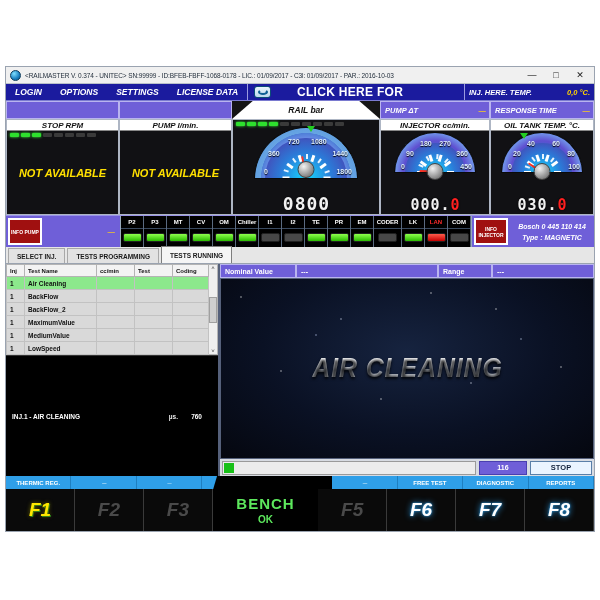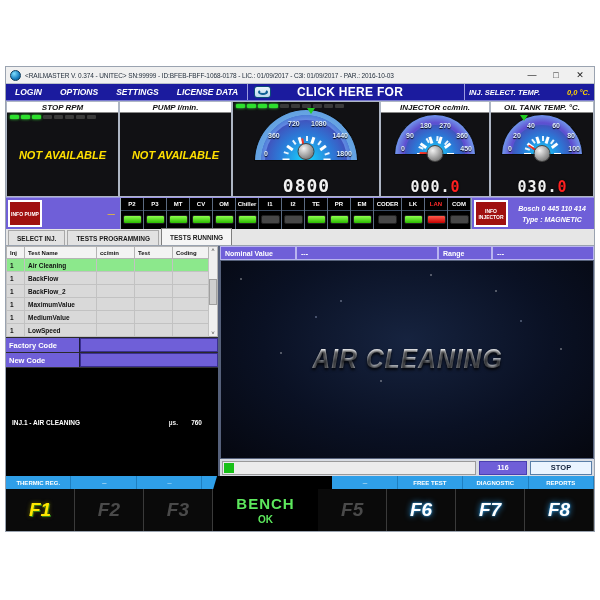--- a/index.html
+++ b/index.html
@@ -334,25 +334,42 @@
       <div class="menu-item">SETTINGS</div>
       <div class="menu-item">LICENSE DATA</div>
     </div>
     <div class="menu-click">
       <div class="click-ico">
           <div></div>
         </div>
       <div class="menu-click-label">CLICK HERE FOR</div>
     </div>
     <div class="menu-backf">
-      <span class="lbl">INJ. SELECT. TEMP.</span>
+      <span class="lbl">INJ. HERE. TEMP.</span>
       <span class="val">0,0 °C.</span>
     </div>
   </div>
 
+  <div class="subbar">
+    <div class="sub-cell sub-blank1"></div>
+    <div class="sub-cell sub-blank2"></div>
+    <div class="rail-tab-wrap">
+      <div class="rail-tab">
+        <span>RAIL bar</span>
+      </div>
+    </div>
+    <div class="sub-cell sub-pump">
+      <span>PUMP ΔT</span>
+      <span class="dash">-----</span>
+    </div>
+    <div class="sub-cell sub-resp">
+      <span>RESPONSE TIME</span>
+      <span class="dash">-----</span>
+    </div>
+  </div>
 
   <div class="gaugerow">
 
     <div class="gpanel pump-rpm">
       <div class="gp-title">STOP RPM</div>
       <div class="gp-body">
         <div class="ledbar">
           <div class="led on"></div>
             <div class="led on"></div>
             <div class="led on"></div>
@@ -708,30 +725,20 @@
               </tr>
             </tbody>
           </table>
         </div>
         <div class="scrollv">
           <div>˄</div>
           <div class="thumb"></div>
           <div>˅</div>
         </div>
       </div>
-      <div class="codebox">
-        <div class="coderow">
-          <div class="k">Factory Code</div>
-          <div class="v"></div>
-        </div>
-        <div class="coderow">
-          <div class="k">New Code</div>
-          <div class="v"></div>
-        </div>
-      </div>
       <div class="injbar">
         <span class="nm">INJ.1 - AIR CLEANING</span>
         <span class="u">µs.</span>
         <span class="vv">760</span>
       </div>
     </div>
 
     <div class="rightcol">
       <div class="nomrow">
         <div class="nomcell nom-l">Nominal Value</div>

